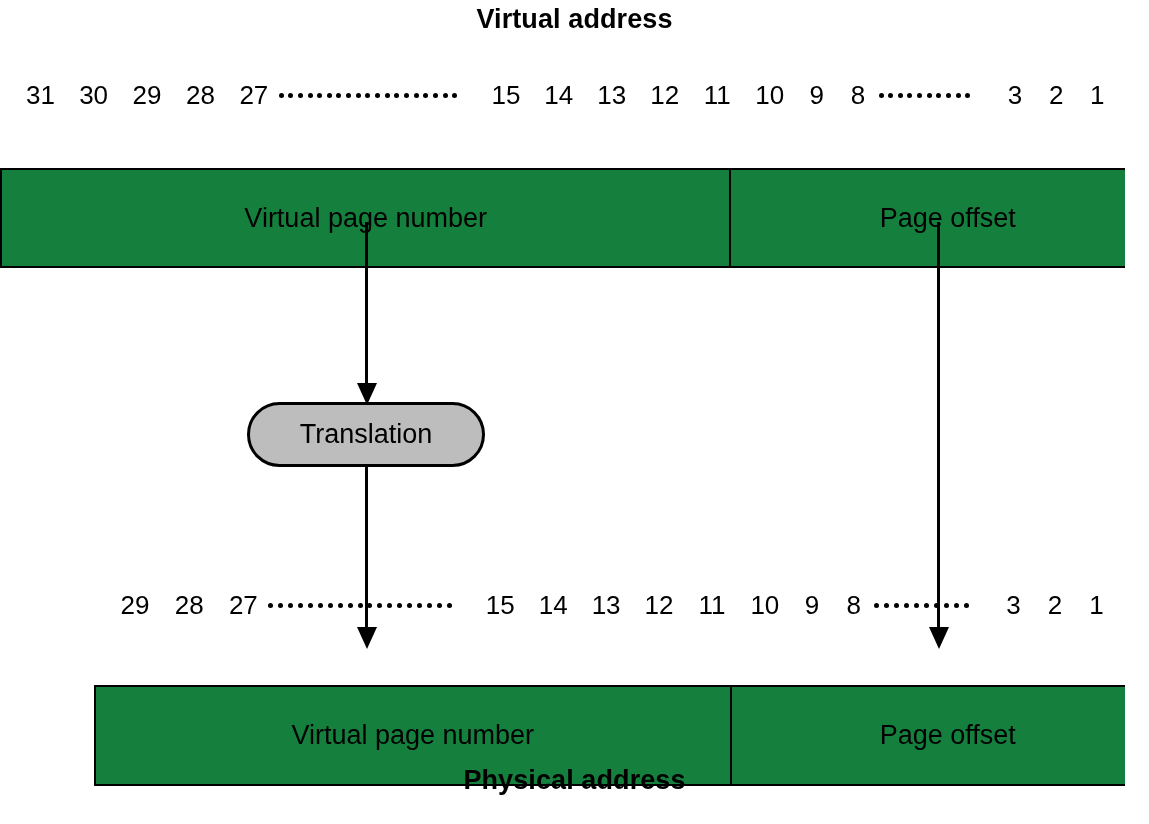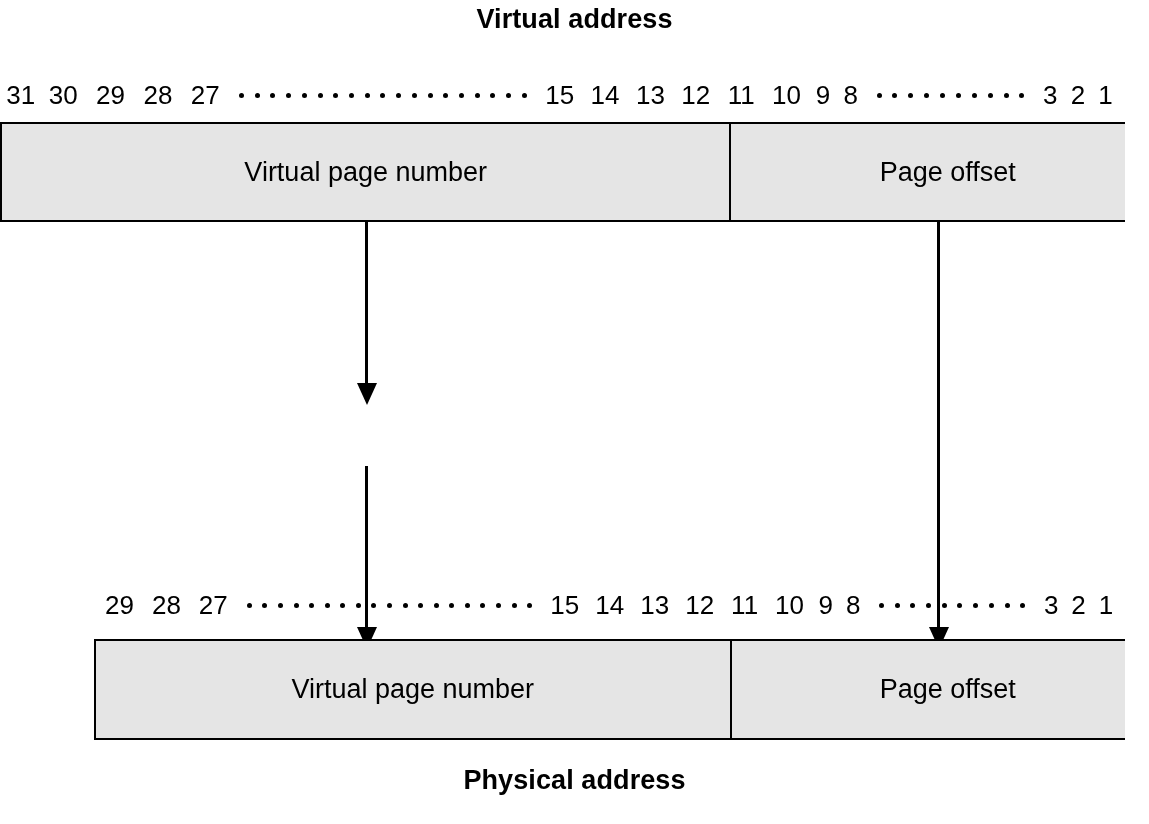--- a/index.html
+++ b/index.html
@@ -38,20 +38,21 @@
     position: absolute;
     height: 34px;
     display: flex;
     align-items: center;
     font-size: 26px;
     white-space: nowrap;
   }
   .bitrow .num {
     display: inline-block;
     text-align: center;
+    margin-left: 24px;
   }
   .dots {
     display: inline-flex;
     align-items: center;
     justify-content: space-between;
     height: 26px;
   }
   .dots i {
     display: block;
     width: 5px;
@@ -62,22 +63,23 @@
   }
 
   #bitrow-top    { left: 2px;  top: 78px;  width: 1145px; }
   #bitrow-bottom { left: 96px; top: 588px; width: 1051px; }
 
   
   .addr-box {
     position: absolute;
     box-sizing: border-box;
     border: 2px solid #000;
-    background: #e5e5e5;
-    display: flex;
+    background: #15803d;
+    display: flex;
+    margin-top: 46px;
   }
   .addr-cell {
     box-sizing: border-box;
     display: flex;
     align-items: center;
     justify-content: center;
     font-size: 27px;
     white-space: nowrap;
   }
   .addr-cell.right-cell {
@@ -211,20 +213,21 @@
 
   <div class="vline" id="line-vpn-to-translation"></div>
   <div class="arrowhead" id="arrow-vpn-to-translation"></div>
 
   <div class="vline" id="line-translation-to-ppn"></div>
   <div class="arrowhead" id="arrow-translation-to-ppn"></div>
 
   <div class="vline" id="line-offset-passthrough"></div>
   <div class="arrowhead" id="arrow-offset-passthrough"></div>
 
+  <div id="translation-node">Translation</div>
 
   <div class="bitrow" id="bitrow-bottom">
     <span class="num" style="width:48px">29</span>
     <span class="num" style="width:48px">28</span>
     <span class="num" style="width:48px">27</span>
     <span class="dots" id="dots-bottom-left" style="width:292px;margin:0 10px">
         <i></i>
         <i></i>
         <i></i>
         <i></i>

